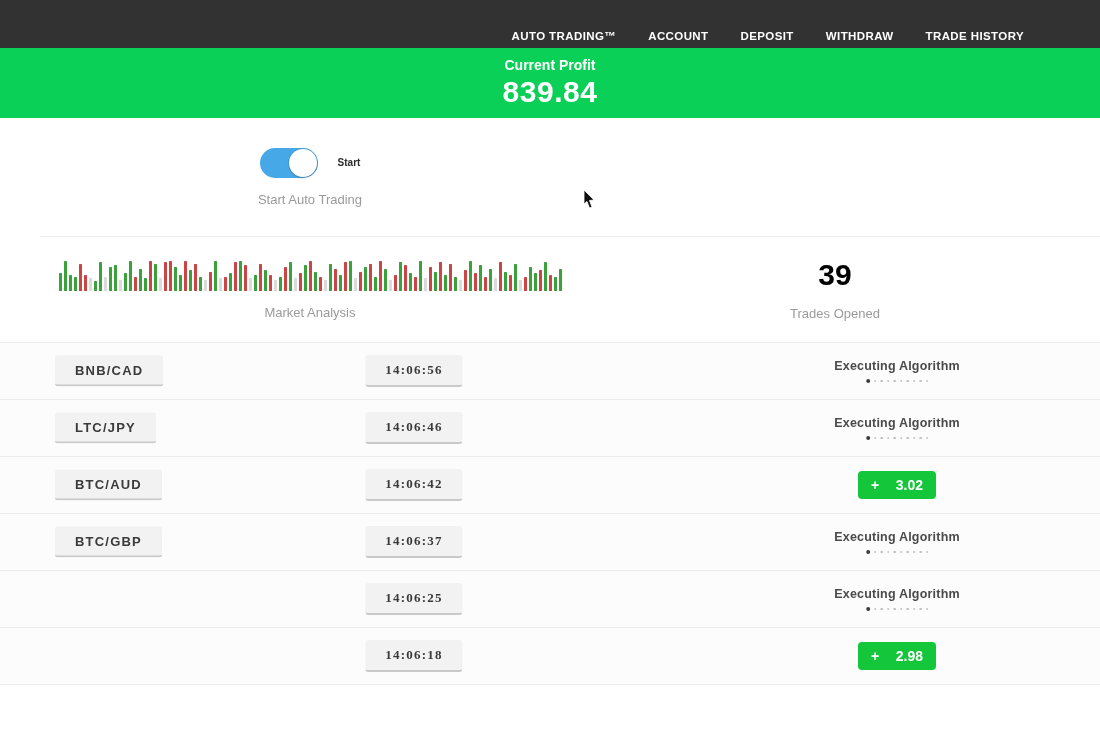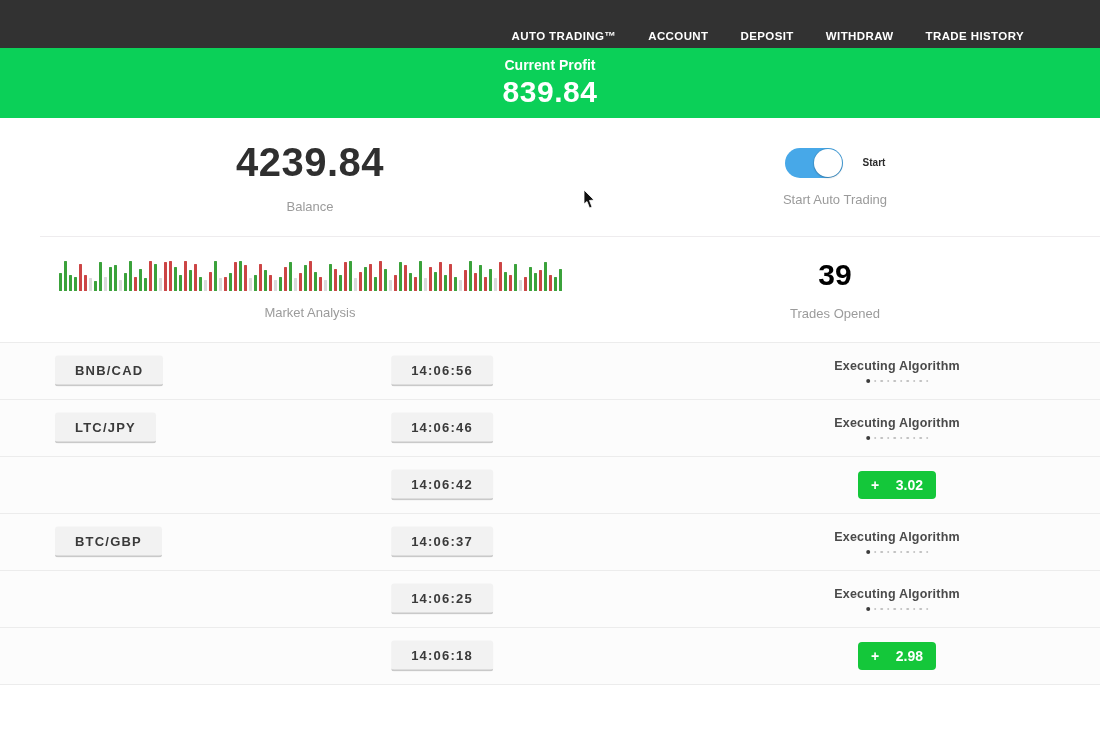--- a/index.html
+++ b/index.html
@@ -40,21 +40,21 @@
   .chart { height:32px; display:flex; align-items:flex-end; gap:2px; }
   .chart .bar { width:3px; border-radius:.5px; }
 
   
   .trades { border-top:1px solid #ececec; }
   .trade-row { height:57px; position:relative; border-bottom:1px solid #ececec; background:#fcfcfc; }
   .pill { display:inline-block; background:#f2f2f2; border-bottom:2px solid #c9c9c9;
           border-radius:3px; padding:7px 20px; font-size:13px; font-weight:bold;
           color:#3a3a3a; letter-spacing:1.2px; white-space:nowrap; }
   .pair-cell { position:absolute; left:55px; top:50%; transform:translateY(-50%); }
-  .time-cell { position:absolute; left:442px; top:50%; transform:translate(-50%,-50%); }
+  .time-cell { position:absolute; left:414px; top:50%; transform:translate(-50%,-50%);font-family:Liberation Serif, serif; }
   .result-cell { position:absolute; left:897px; top:50%; transform:translate(-50%,-50%);
                  display:flex; flex-direction:column; align-items:center; }
   .exec-label { font-size:12.5px; font-weight:bold; color:#4a4a4a; letter-spacing:.2px; }
   .dots { display:flex; align-items:center; gap:4px; margin-top:6px; }
   .dots .dot { width:2.5px; height:2.5px; border-radius:50%; background:#c2c2c2; }
   .dots .dot.active { width:4px; height:4px; background:#3c3c3c; }
   .result-badge { display:flex; align-items:center; justify-content:space-between;
                   min-width:78px; padding:6px 13px; border-radius:4px; color:#ffffff;
                   font-size:14px; font-weight:bold; }
   .result-badge.profit { background:#14c73a; }
@@ -74,24 +74,20 @@
     <div class="nav-item">TRADE HISTORY</div>
   </div>
 
 <div class="banner">
   <div class="banner-label">Current Profit</div>
   <div class="banner-value">839.84</div>
 </div>
 
 <div class="stats-row row1">
   <div class="stat-cell">
-    <div class="big-num">4239.84</div>
-    <div class="stat-label">Balance</div>
-  </div>
-  <div class="stat-cell">
     <div class="toggle-line">
       <div class="toggle">
         <div class="toggle-knob"></div>
       </div>
       <div class="toggle-label">Start</div>
     </div>
     <div class="stat-label">Start Auto Trading</div>
   </div>
 </div>
 
@@ -243,20 +239,21 @@
           <div class="dot"></div>
           <div class="dot"></div>
           <div class="dot"></div>
           <div class="dot"></div>
           <div class="dot"></div>
           <div class="dot"></div>
         </div>
       </div>
     </div>
     <div class="trade-row">
+      <div class="pill pair-cell">BTC/AUD</div>
       <div class="pill time-cell">14:06:42</div>
       <div class="result-cell">
         <div class="result-badge profit">
           <span>+</span>
           <span>3.02</span>
         </div>
       </div>
     </div>
     <div class="trade-row">
       <div class="pill pair-cell">BTC/GBP</div>

